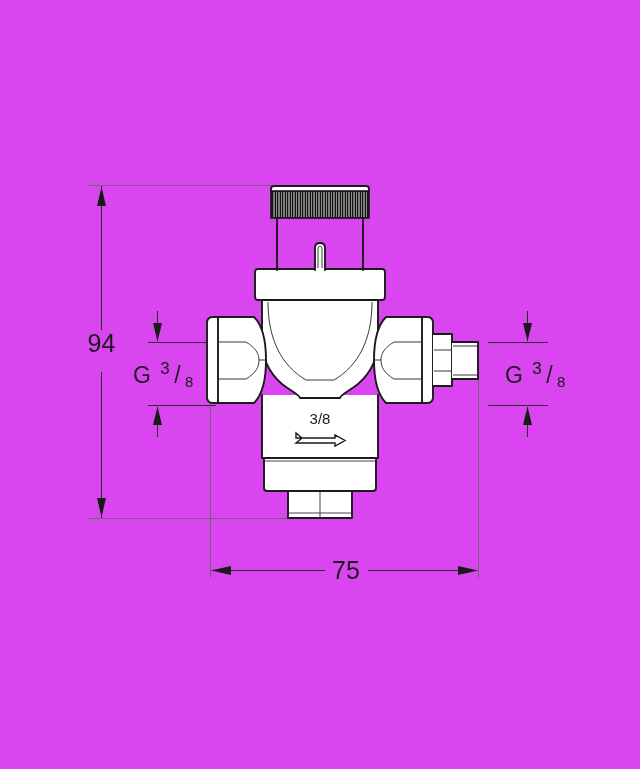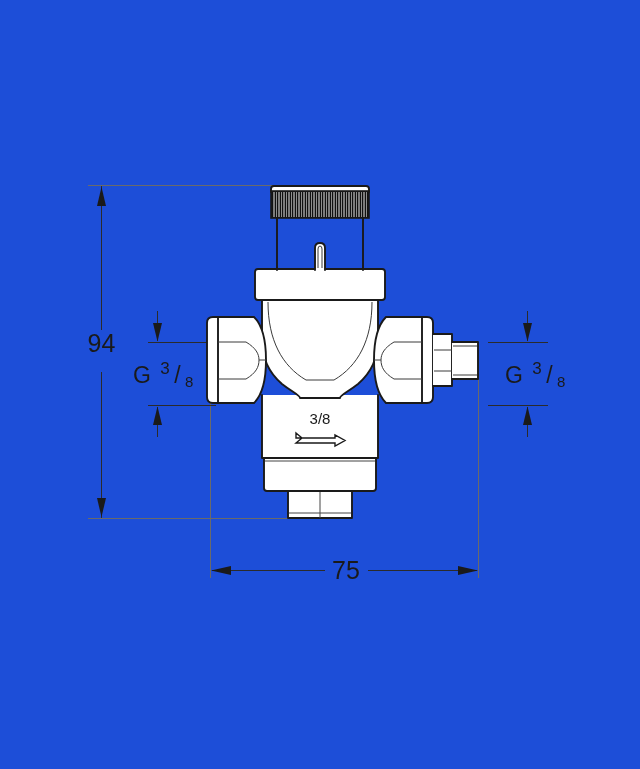--- a/index.html
+++ b/index.html
@@ -10,21 +10,21 @@
   body {
     width: 640px;
     height: 769px;
     font-family: "Liberation Sans", sans-serif;
     overflow: hidden;
   }
   #drawing-root {
     position: relative;
     width: 640px;
     height: 769px;
-    background: #1d4ed8;
+    background: #d946ef;
   }
   svg.drawing {
     display: block;
     width: 640px;
     height: 769px;
   }
   .dim-text {
     font-family: "Liberation Sans", sans-serif;
     fill: #1a1a1a;
   }

